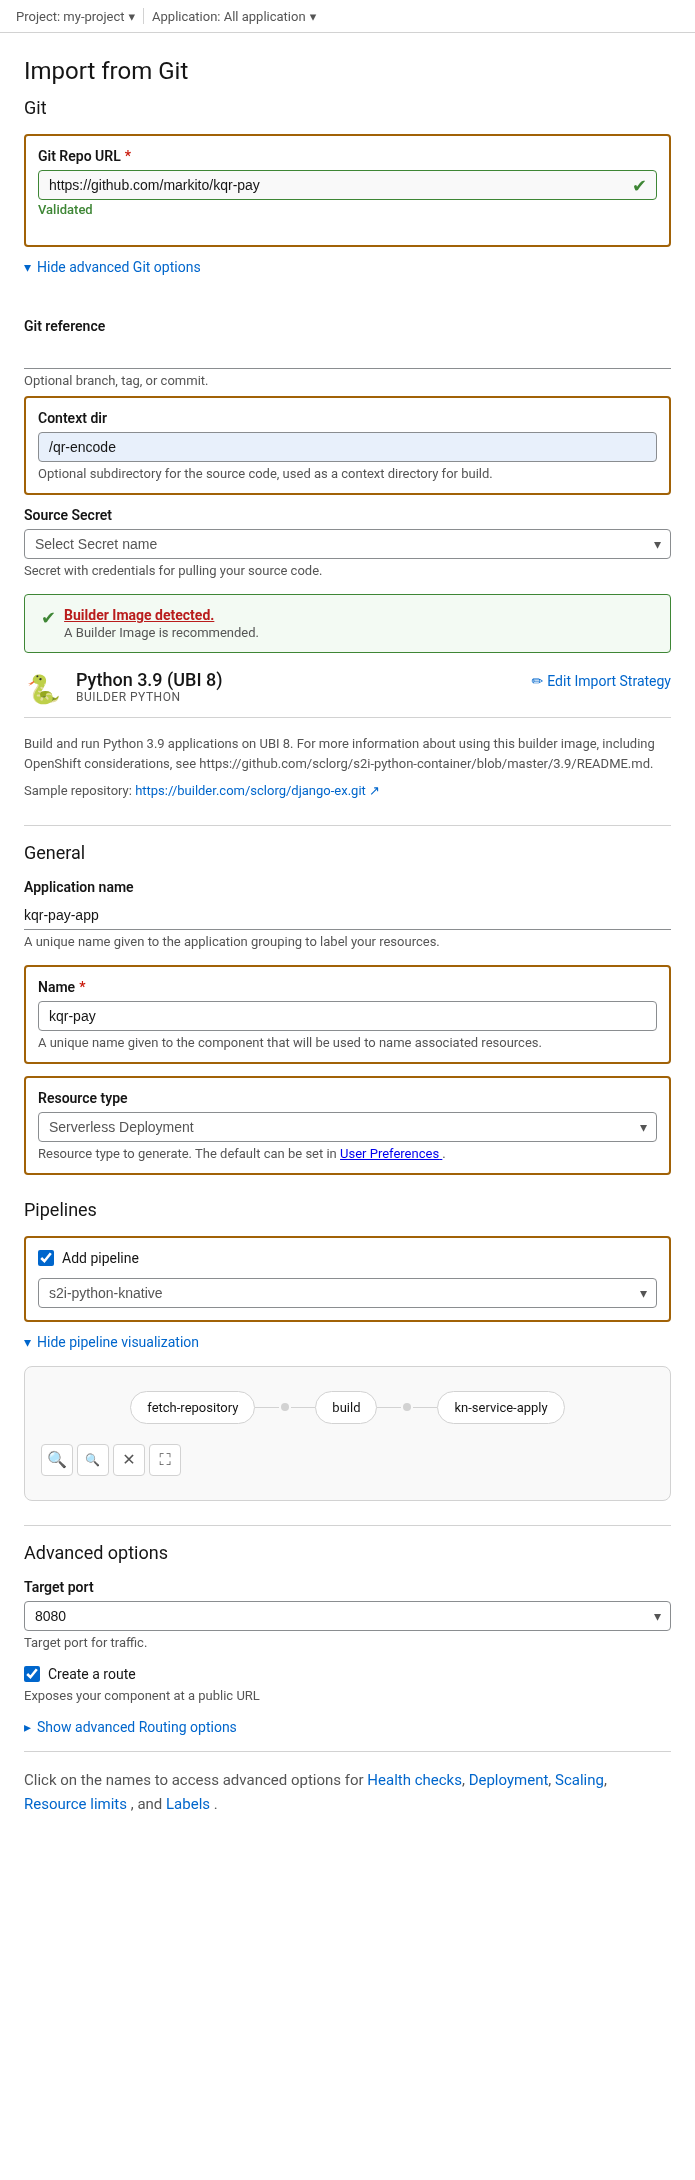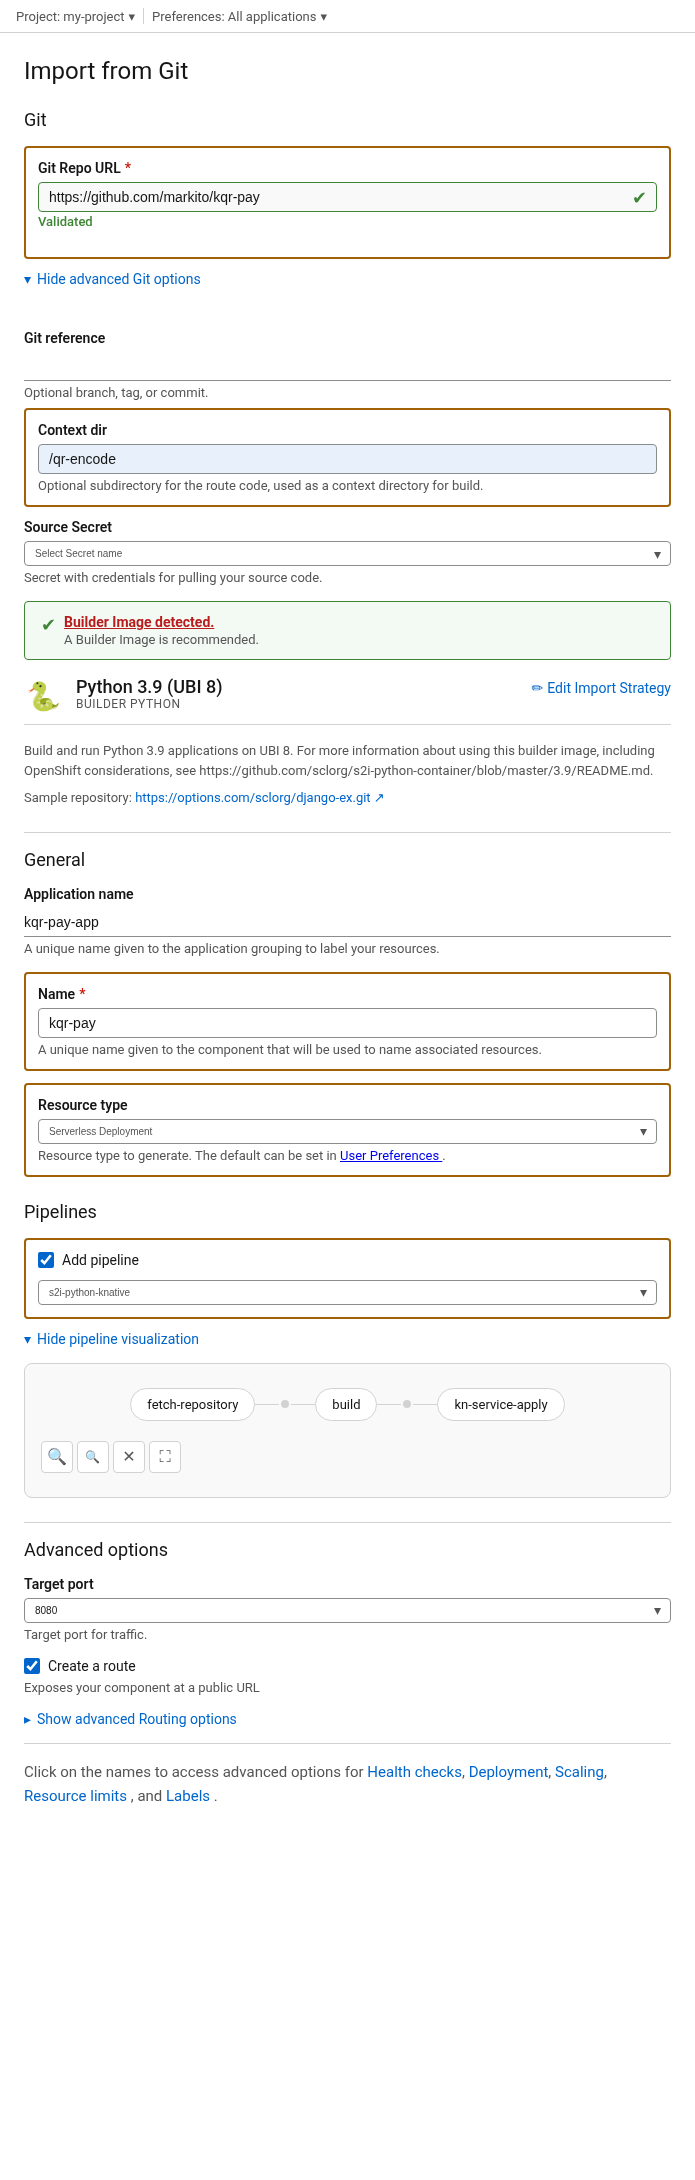--- a/index.html
+++ b/index.html
@@ -31,21 +31,21 @@
       background: #d2d2d2;
     }
 
     .page-content {
       padding: 24px 24px 32px 24px;
     }
 
     h1.page-title {
       font-size: 24px;
       font-weight: 400;
-      margin-bottom: 24px;
+      margin-bottom: 12px;
     }
 
     h2.section-title {
       font-size: 18px;
       font-weight: 400;
       margin-bottom: 16px;
     }
 
     .section {
       margin-bottom: 24px;
@@ -146,21 +146,21 @@
 
     .select-wrapper {
       position: relative;
     }
 
     .field-select {
       width: 100%;
       padding: 6px 32px 6px 10px;
       border: 1px solid #8a8d90;
       border-radius: 4px;
-      font-size: 10px;
+      font-size: 14px;
       color: #555;
       background: #fff;
       appearance: none;
       outline: none;
       cursor: pointer;
     }
 
     .select-arrow {
       position: absolute;
       right: 10px;
@@ -436,21 +436,21 @@
 </head>
 <body>
 
 <div class="top-bar">
   <div class="top-bar-item">
     <span>Project: my-project</span>
     <span>▾</span>
   </div>
   <div class="top-bar-divider"></div>
   <div class="top-bar-item">
-    <span>Preferences: All applications</span>
+    <span>Application: All application</span>
     <span>▾</span>
   </div>
 </div>
 
 <div class="page-content">
 
   <h1 class="page-title">Import from Git</h1>
 
   <div class="section">
     <h2 class="section-title">Git</h2>
@@ -478,21 +478,21 @@
       <div class="field-label">Git reference</div>
       <input type="text" class="git-ref-input" value="" style="">
       <div class="field-hint">Optional branch, tag, or commit.</div>
     </div>
 
     <div class="red-border-box">
       <div class="field-label">Context dir</div>
       <div class="input-wrapper">
         <input type="text" class="field-input" style="background: rgb(232, 240, 251);" value="/qr-encode">
       </div>
-      <div class="field-hint">Optional subdirectory for the route code, used as a context directory for build.</div>
+      <div class="field-hint">Optional subdirectory for the source code, used as a context directory for build.</div>
     </div>
 
     <div class="field-group">
       <div class="field-label">Source Secret</div>
       <div class="select-wrapper">
         <select class="field-select">
           <option>Select Secret name</option>
         </select>
         <span class="select-arrow">▾</span>
       </div>
@@ -520,21 +520,21 @@
         <span>Edit Import Strategy</span>
       </a>
     </div>
 
     <p class="builder-description">
       <span>Build and run Python 3.9 applications on UBI 8. For more information about using this builder image, including OpenShift considerations, see https://github.com/sclorg/s2i-python-container/blob/master/3.9/README.md.</span>
     </p>
     <p class="builder-description">
       <span>Sample repository: </span>
       <a href="#">
-        <span>https://options.com/sclorg/django-ex.git</span> ↗
+        <span>https://builder.com/sclorg/django-ex.git</span> ↗
       </a>
     </p>
   </div>
 
   <div class="divider"></div>
 
   <div class="section">
     <h2 class="section-title">General</h2>
 
     <div class="field-group">

